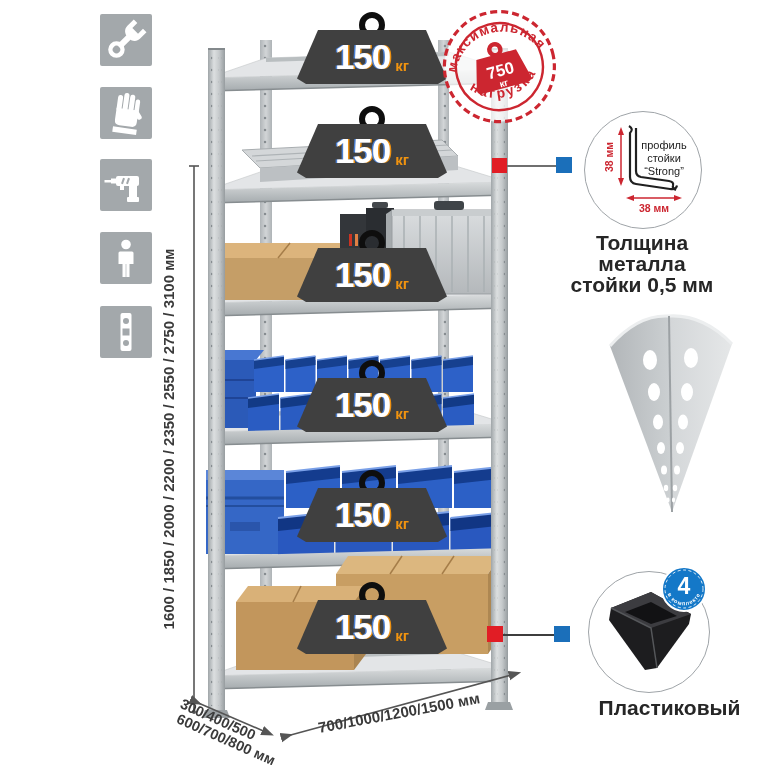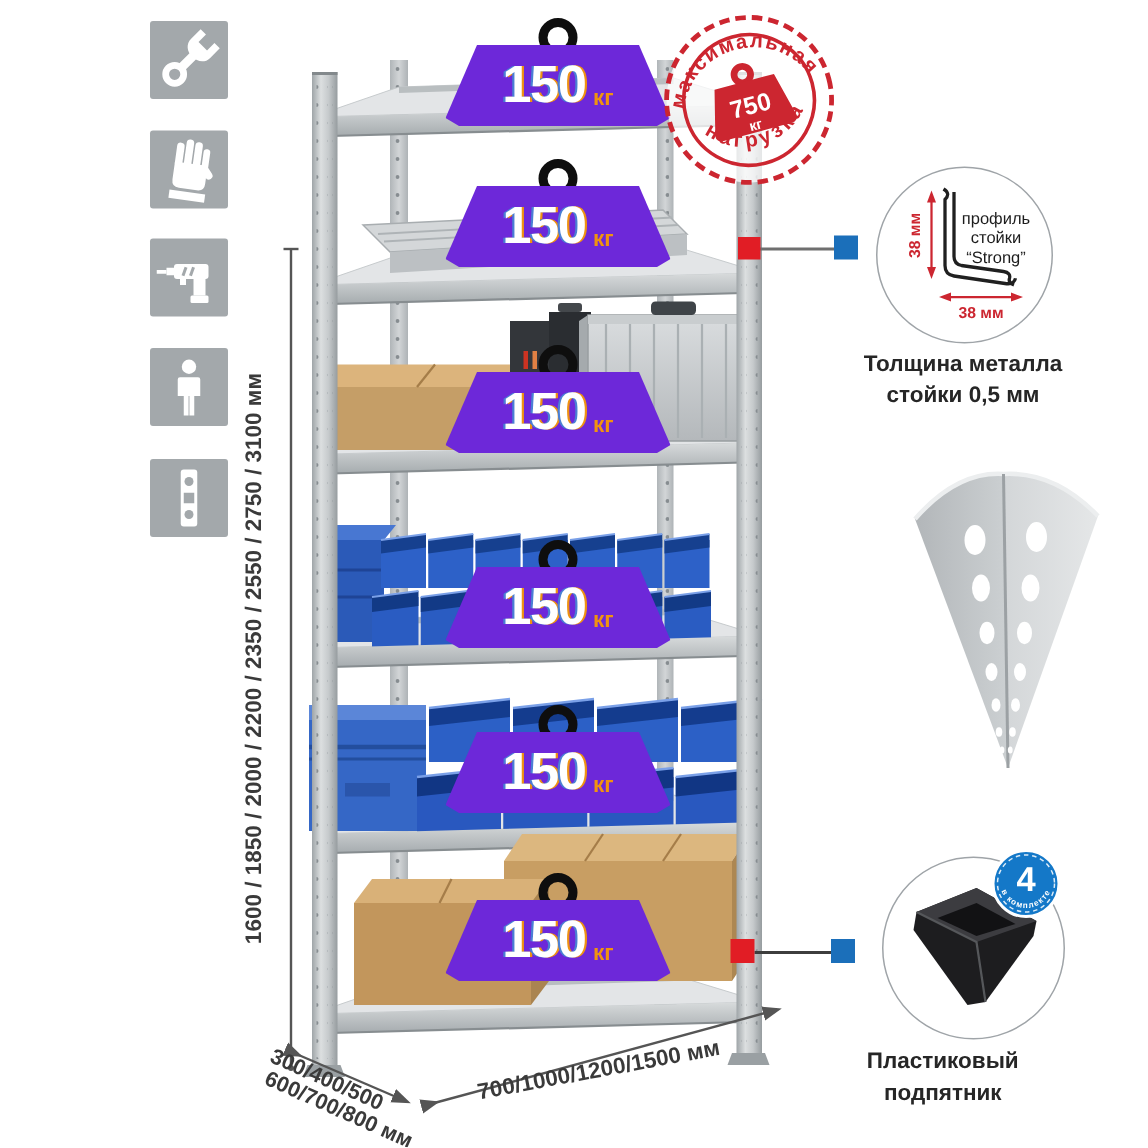--- a/index.html
+++ b/index.html
@@ -4,29 +4,29 @@
 <style>
   html,body{margin:0;padding:0;background:#fff;}
   .canvas{position:relative;width:765px;height:765px;background:#fff;overflow:hidden;
           font-family:"Liberation Sans",sans-serif;}
   
   .tile{position:absolute;left:100px;width:52px;height:52px;background:#a3a8ab;border-radius:2px;
         display:flex;align-items:center;justify-content:center;}
   
   .weight{position:absolute;width:150px;height:72px;z-index:6;}
   .weight .ring{position:absolute;left:62px;top:0;width:14px;height:14px;border:6px solid #0e0e0e;border-radius:50%;background:transparent;}
-  .weight .wbody{position:absolute;left:0;top:18px;width:150px;height:54px;background:#6d28d9;
+  .weight .wbody{position:absolute;left:0;top:18px;width:150px;height:54px;background:#404040;
         clip-path:polygon(14% 0,86% 0,100% 90%,94% 100%,6% 100%,0 90%);
         display:flex;align-items:center;justify-content:center;}
   .weight .val{font-weight:bold;font-size:35px;color:#fff;letter-spacing:-1px;
         text-shadow:-1.5px 0 0 #4a7fd4,1.5px 0 0 #ef9212;}
   .weight .unit{font-weight:bold;font-size:15px;color:#f0930f;margin:16px 0 0 5px;}
   
   .circle-detail{position:absolute;border-radius:50%;background:#fff;border:1.5px solid #9fa4a8;z-index:4;}
-  .caption{position:absolute;text-align:center;font-weight:bold;font-size:15px;color:#262626;line-height:21px;z-index:4;}
+  .caption{position:absolute;text-align:center;font-weight:bold;font-size:21px;color:#262626;line-height:21px;z-index:4;}
   .caption span{display:block;}
   
   .sq{position:absolute;z-index:5;}
   .cline{position:absolute;height:2px;z-index:4;}
   svg text{font-family:"Liberation Sans",sans-serif;}
 </style>
 </head>
 <body>
 
 <div class="canvas">
@@ -510,18 +510,17 @@
     <defs>
         <path id="badgeArc" d="M7,27 A17.5,17.5 0 0 0 41,27"></path>
       </defs>
     <circle cx="24" cy="24" r="22" fill="#1478c8" stroke="#fff" stroke-width="2"></circle>
     <circle cx="24" cy="24" r="19" fill="none" stroke="rgba(255,255,255,0.85)" stroke-width="1" stroke-dasharray="3 2.5"></circle>
     <text x="24" y="29" text-anchor="middle" font-size="23" font-weight="bold" fill="#fff">4</text>
     <text font-size="5.5" font-weight="bold" fill="#fff" letter-spacing="0.8">
       <textPath href="#badgeArc" startOffset="50%" text-anchor="middle">в комплекте</textPath>
     </text>
   </svg>
-  <div class="caption" style="left:546px;top:697px;width:165px">
+  <div class="caption" style="left:587px;top:697px;width:165px">
     <span>Пластиковый</span>
-    <span>подпятник</span>
   </div>
 
 </div>
 
 </body></html>

